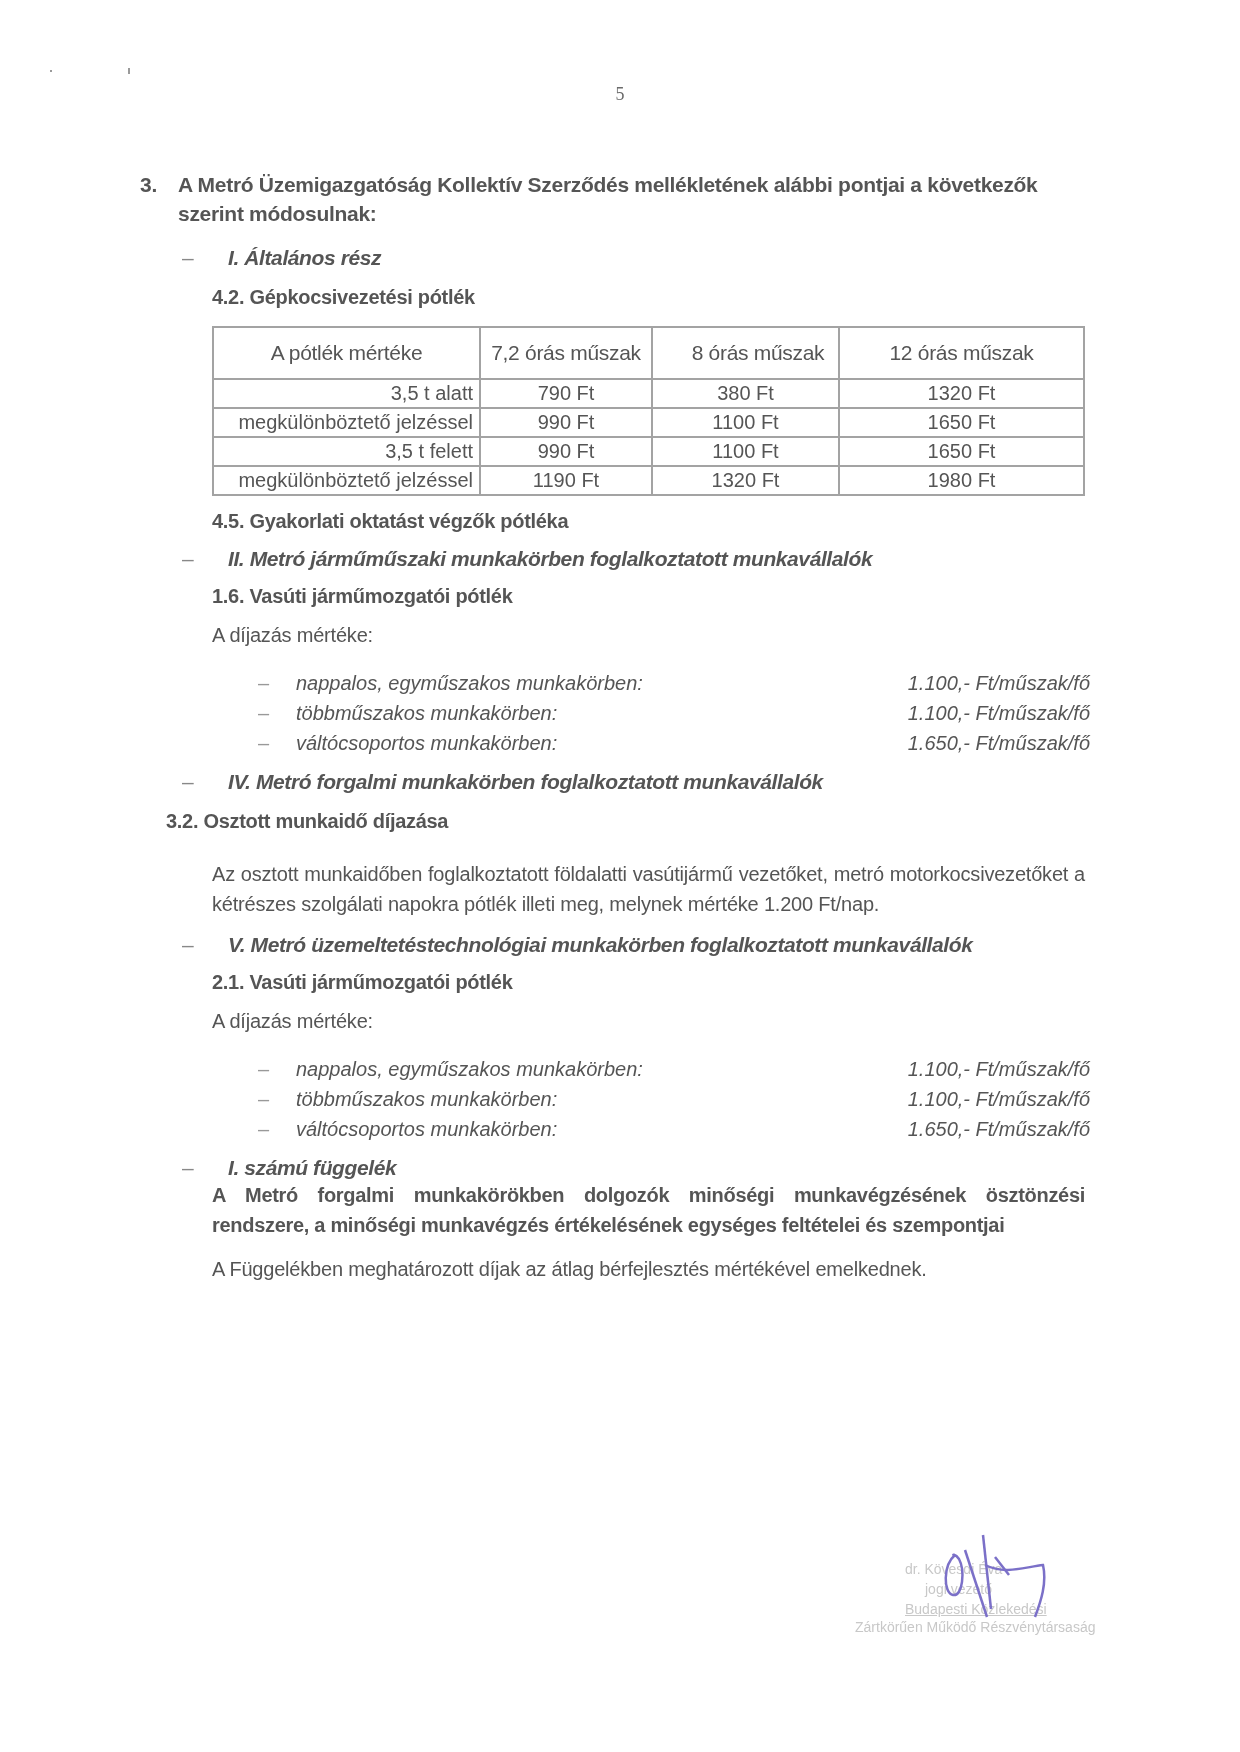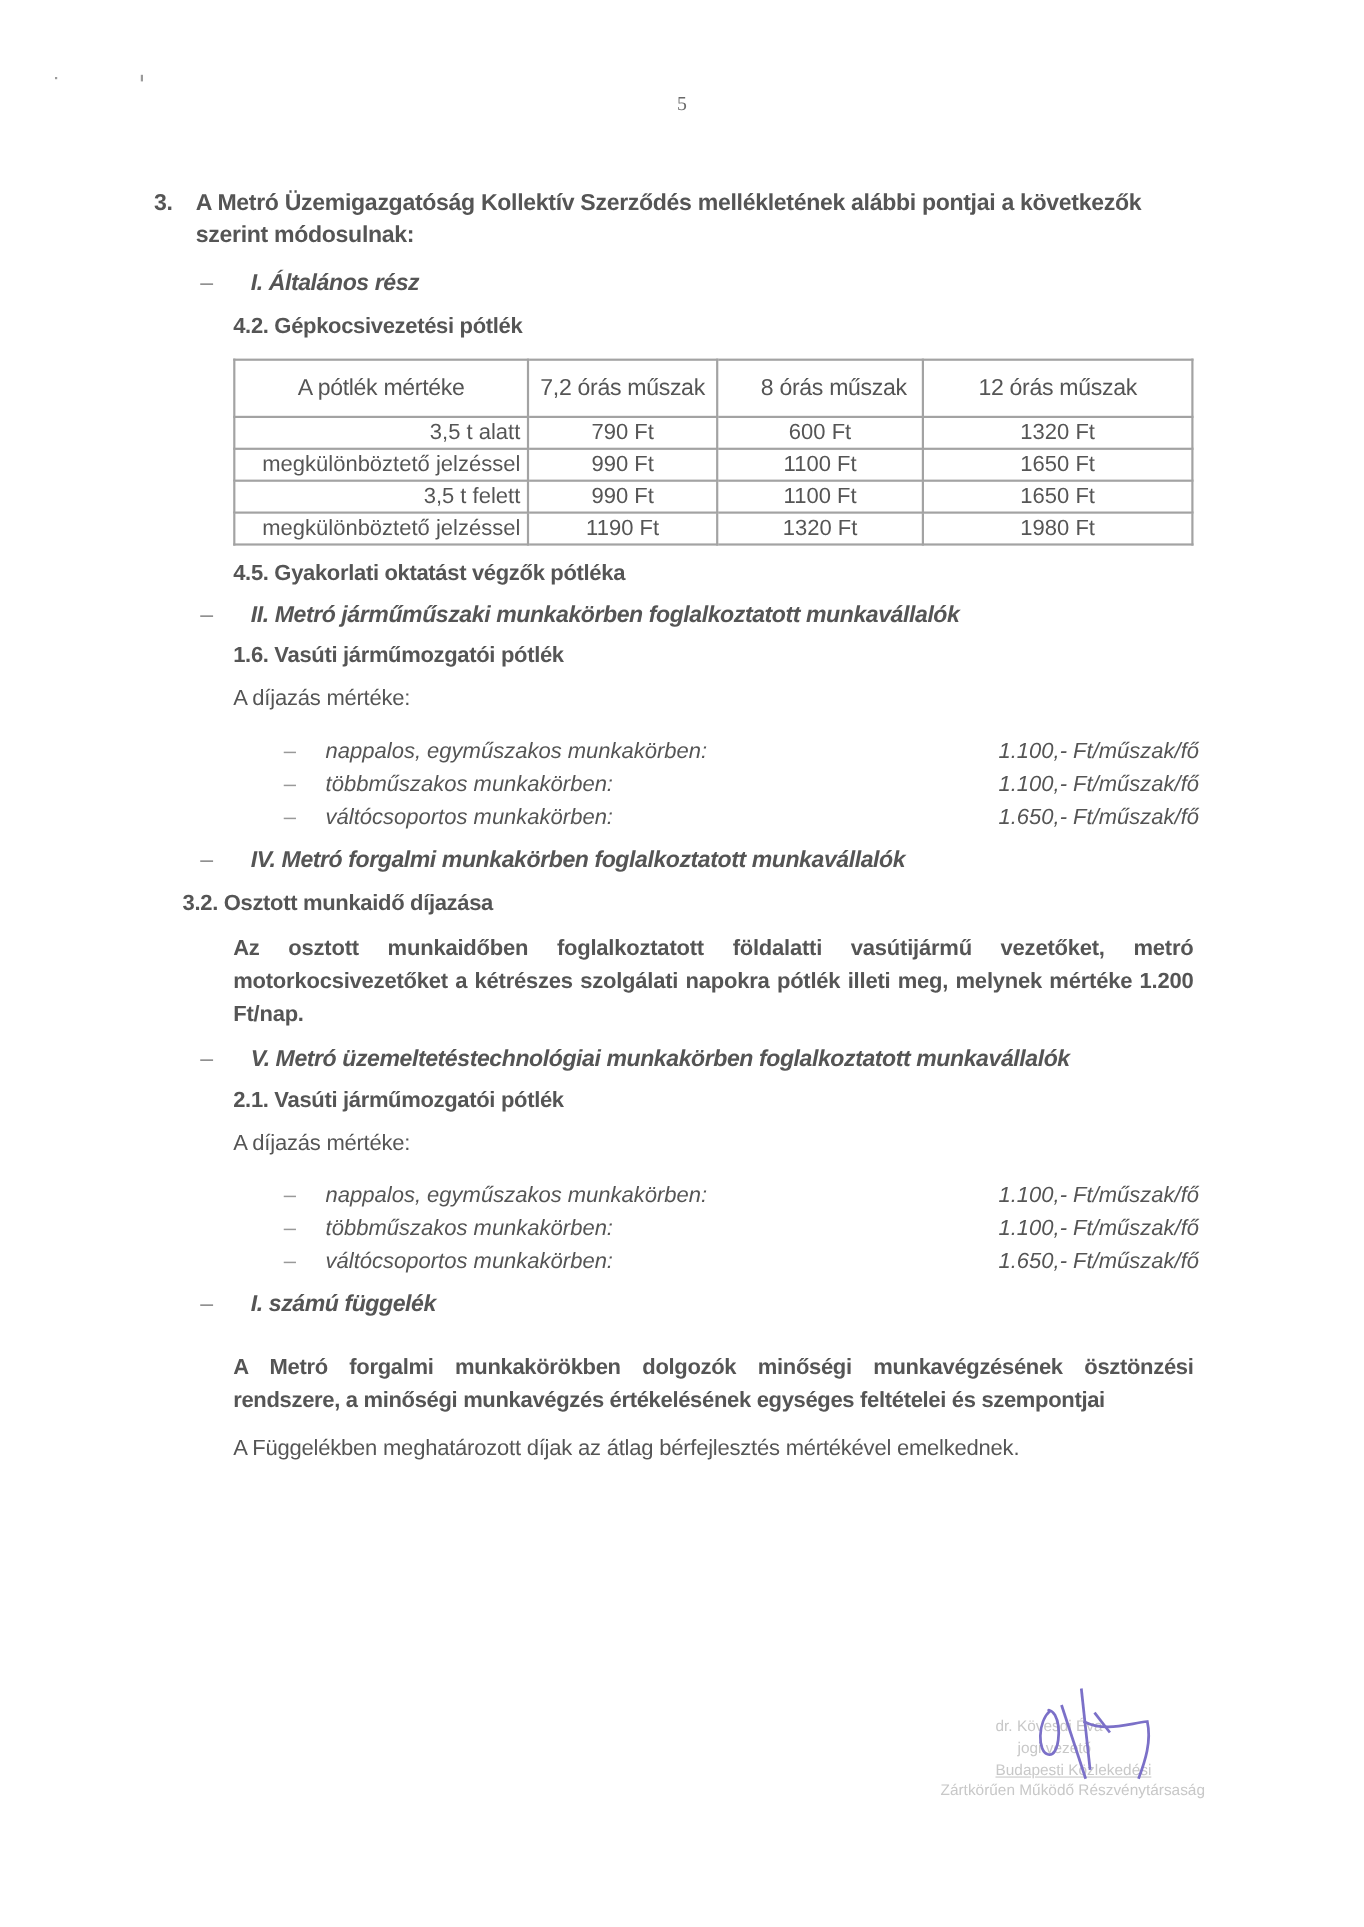--- a/index.html
+++ b/index.html
@@ -71,21 +71,21 @@
         <th style="width:253px;">A pótlék mértéke</th>
         <th style="width:158px;">7,2 órás műszak</th>
         <th style="width:148px;padding-left:31px;">8 órás műszak</th>
         <th>12 órás műszak</th>
       </tr>
     </thead>
     <tbody>
       <tr>
         <td class="lbl">3,5 t alatt</td>
         <td class="num">790 Ft</td>
-        <td class="num">600 Ft</td>
+        <td class="num">380 Ft</td>
         <td class="num">1320 Ft</td>
       </tr>
       <tr>
         <td class="lbl">megkülönböztető jelzéssel</td>
         <td class="num">990 Ft</td>
         <td class="num">1100 Ft</td>
         <td class="num">1650 Ft</td>
       </tr>
       <tr>
         <td class="lbl">3,5 t felett</td>
@@ -126,21 +126,21 @@
       <span class="rlabel">váltócsoportos munkakörben:</span>
       <span class="rval">1.650,- Ft/műszak/fő</span>
     </div>
   </div>
 
   <div class="dash-head" style="margin-top:12px; margin-left:42px;">
     <span class="dash">–</span>
     <span>IV. Metró forgalmi munkakörben foglalkoztatott munkavállalók</span>
   </div>
   <div class="sub-title indent" style="margin-top:16px;margin-left:26px;">3.2. Osztott munkaidő díjazása</div>
-  <div class="para indent" style="margin-top:14px; width:873px;font-weight:bold;">Az osztott munkaidőben foglalkoztatott földalatti vasútijármű vezetőket, metró motorkocsivezetőket a kétrészes szolgálati napokra pótlék illeti meg, melynek mértéke 1.200 Ft/nap.</div>
+  <div class="para indent" style="margin-top:26px; width:873px;">Az osztott munkaidőben foglalkoztatott földalatti vasútijármű vezetőket, metró motorkocsivezetőket a kétrészes szolgálati napokra pótlék illeti meg, melynek mértéke 1.200 Ft/nap.</div>
 
   <div class="dash-head" style="margin-top:14px; margin-left:42px;">
     <span class="dash">–</span>
     <span>V. Metró üzemeltetéstechnológiai munkakörben foglalkoztatott munkavállalók</span>
   </div>
   <div class="sub-title indent" style="margin-top:14px;">2.1. Vasúti járműmozgatói pótlék</div>
   <div class="para indent" style="margin-top:12px;">A díjazás mértéke:</div>
   <div class="rate-list" style="margin-top:18px;">
     <div class="rate-row">
       <span class="rdash">–</span>
@@ -156,21 +156,21 @@
       <span class="rdash">–</span>
       <span class="rlabel">váltócsoportos munkakörben:</span>
       <span class="rval">1.650,- Ft/műszak/fő</span>
     </div>
   </div>
 
   <div class="dash-head" style="margin-top:12px; margin-left:42px;">
     <span class="dash">–</span>
     <span>I. számú függelék</span>
   </div>
-  <div class="bold-para indent" style="margin-top:30px; width:873px;">A Metró forgalmi munkakörökben dolgozók minőségi munkavégzésének ösztönzési rendszere, a minőségi munkavégzés értékelésének egységes feltételei és szempontjai</div>
+  <div class="bold-para indent" style="margin-top:0; width:873px;">A Metró forgalmi munkakörökben dolgozók minőségi munkavégzésének ösztönzési rendszere, a minőségi munkavégzés értékelésének egységes feltételei és szempontjai</div>
   <div class="para indent" style="margin-top:14px; width:873px;">A Függelékben meghatározott díjak az átlag bérfejlesztés mértékével emelkednek.</div>
 </div>
 
 <div class="stamp">
   <div class="stamp-line" style="left:60px; top:36px;">dr. Kövesdi Éva</div>
   <div class="stamp-line" style="left:80px; top:56px;">jogi vezető</div>
   <div class="stamp-line" style="left:60px; top:76px; text-decoration: underline;">Budapesti Közlekedési</div>
   <div class="stamp-line" style="left:10px; top:94px;">Zártkörűen Működő Részvénytársaság</div>
   <svg width="160" height="110" style="position:absolute; left:80px; top:0;">
     <path d="M30,30 C18,40 18,68 28,70 C38,72 40,45 34,34 C30,28 26,30 30,30" fill="none" stroke="#7b70c8" stroke-width="2.5"></path>

